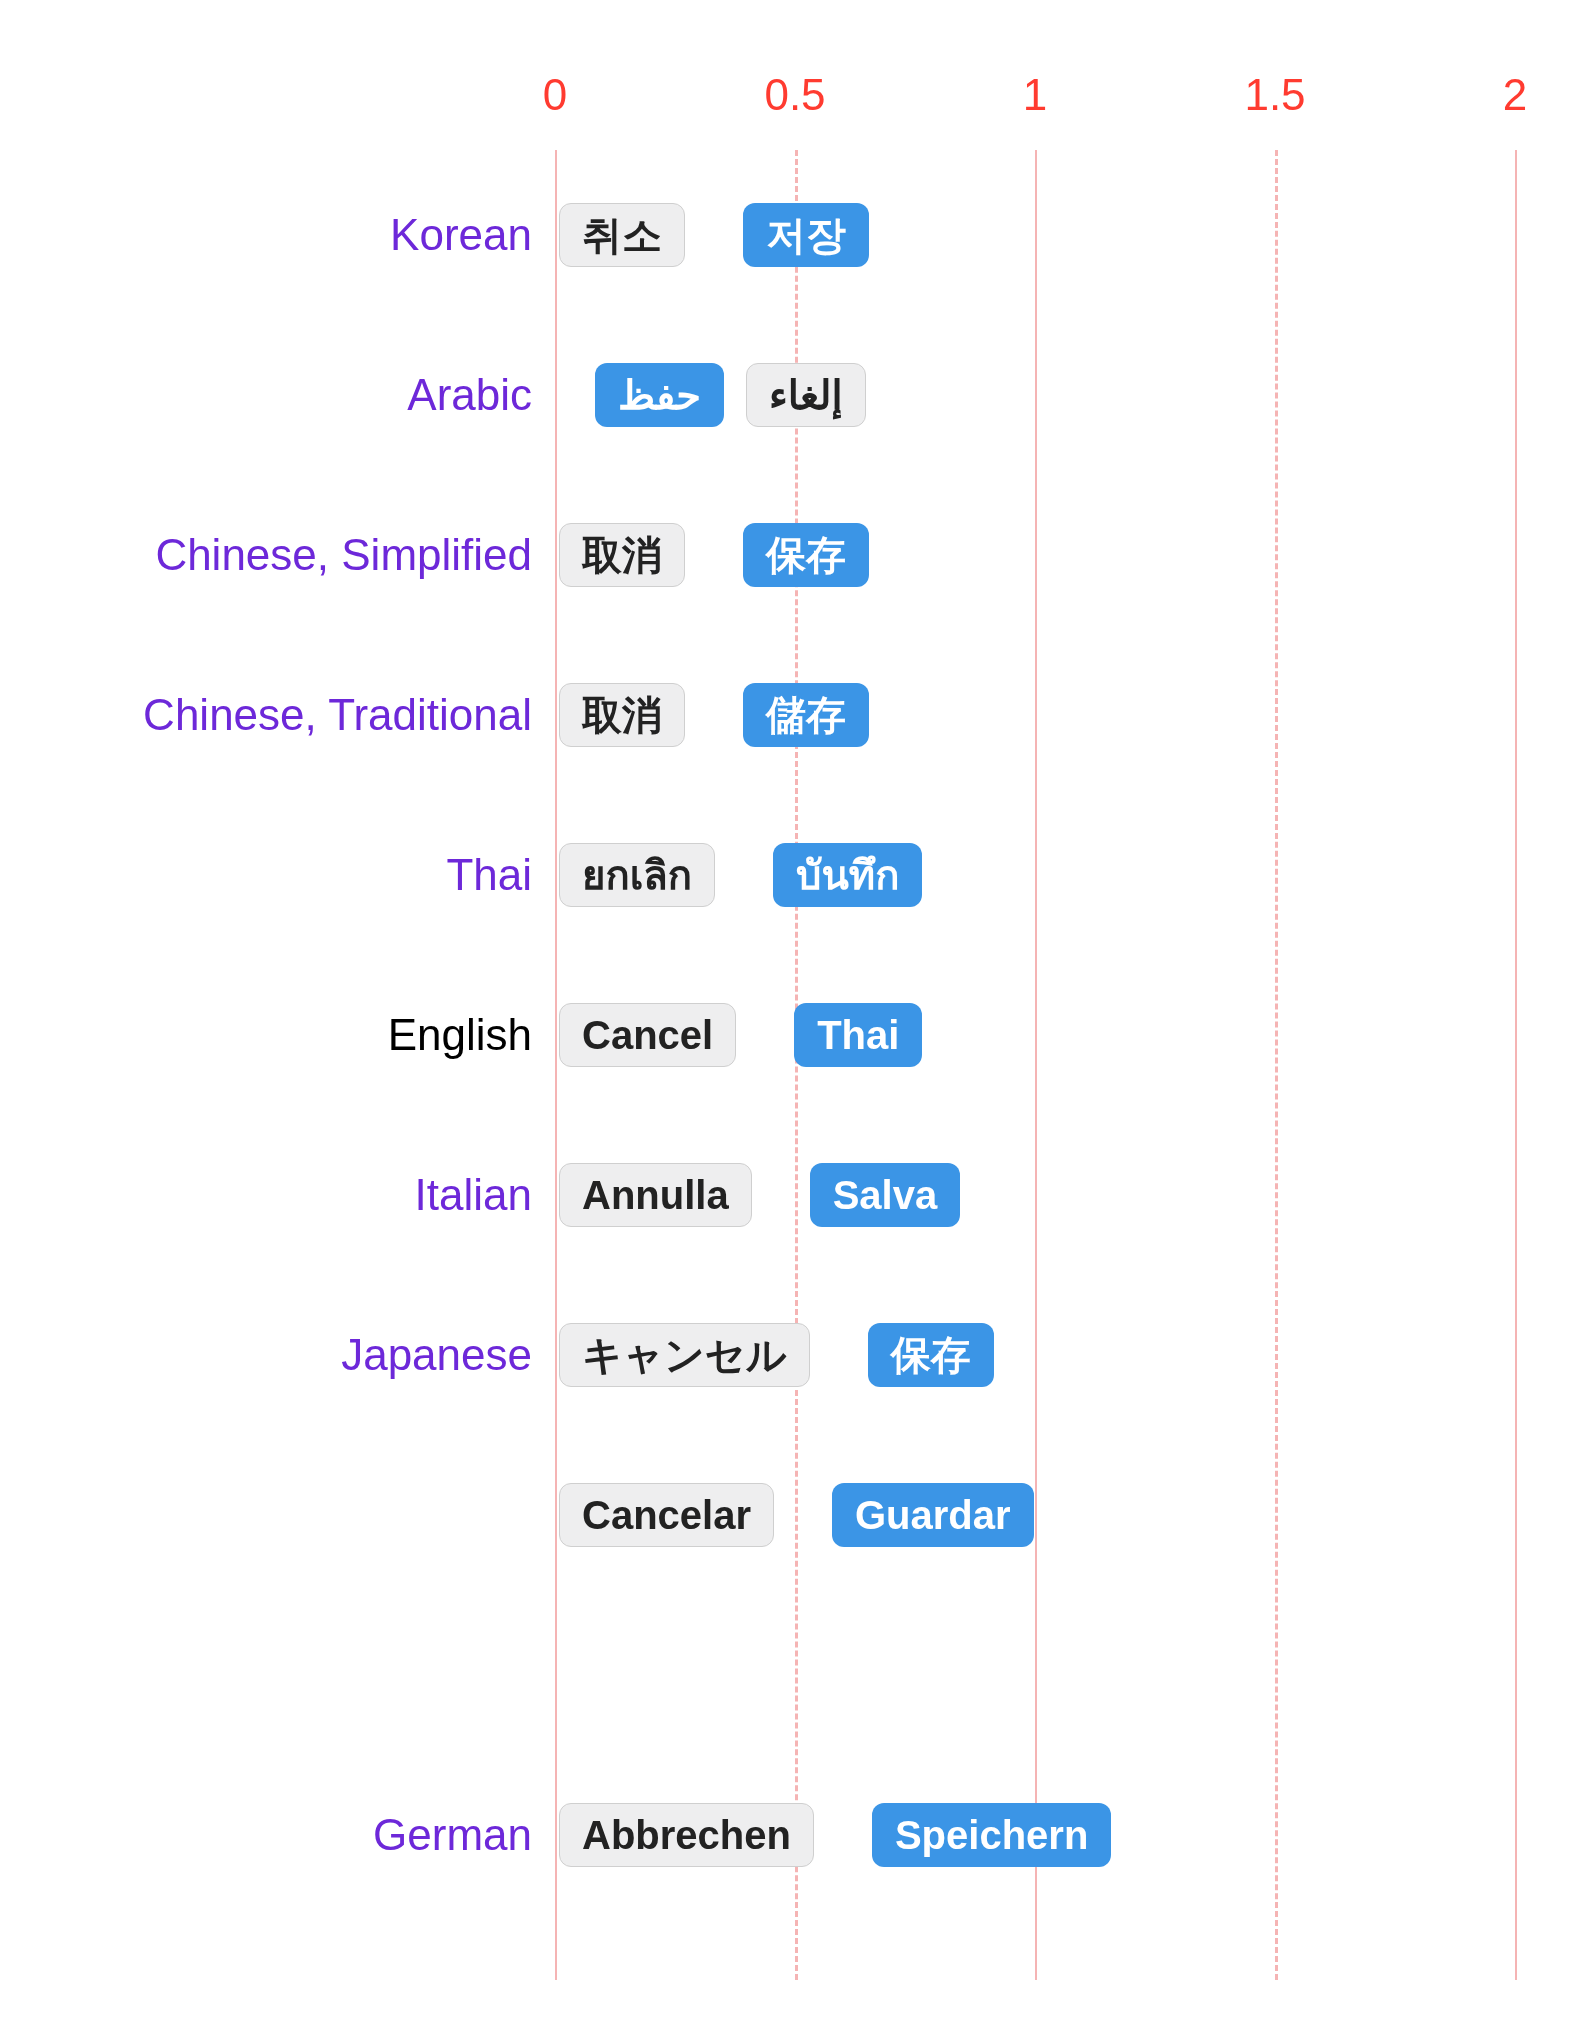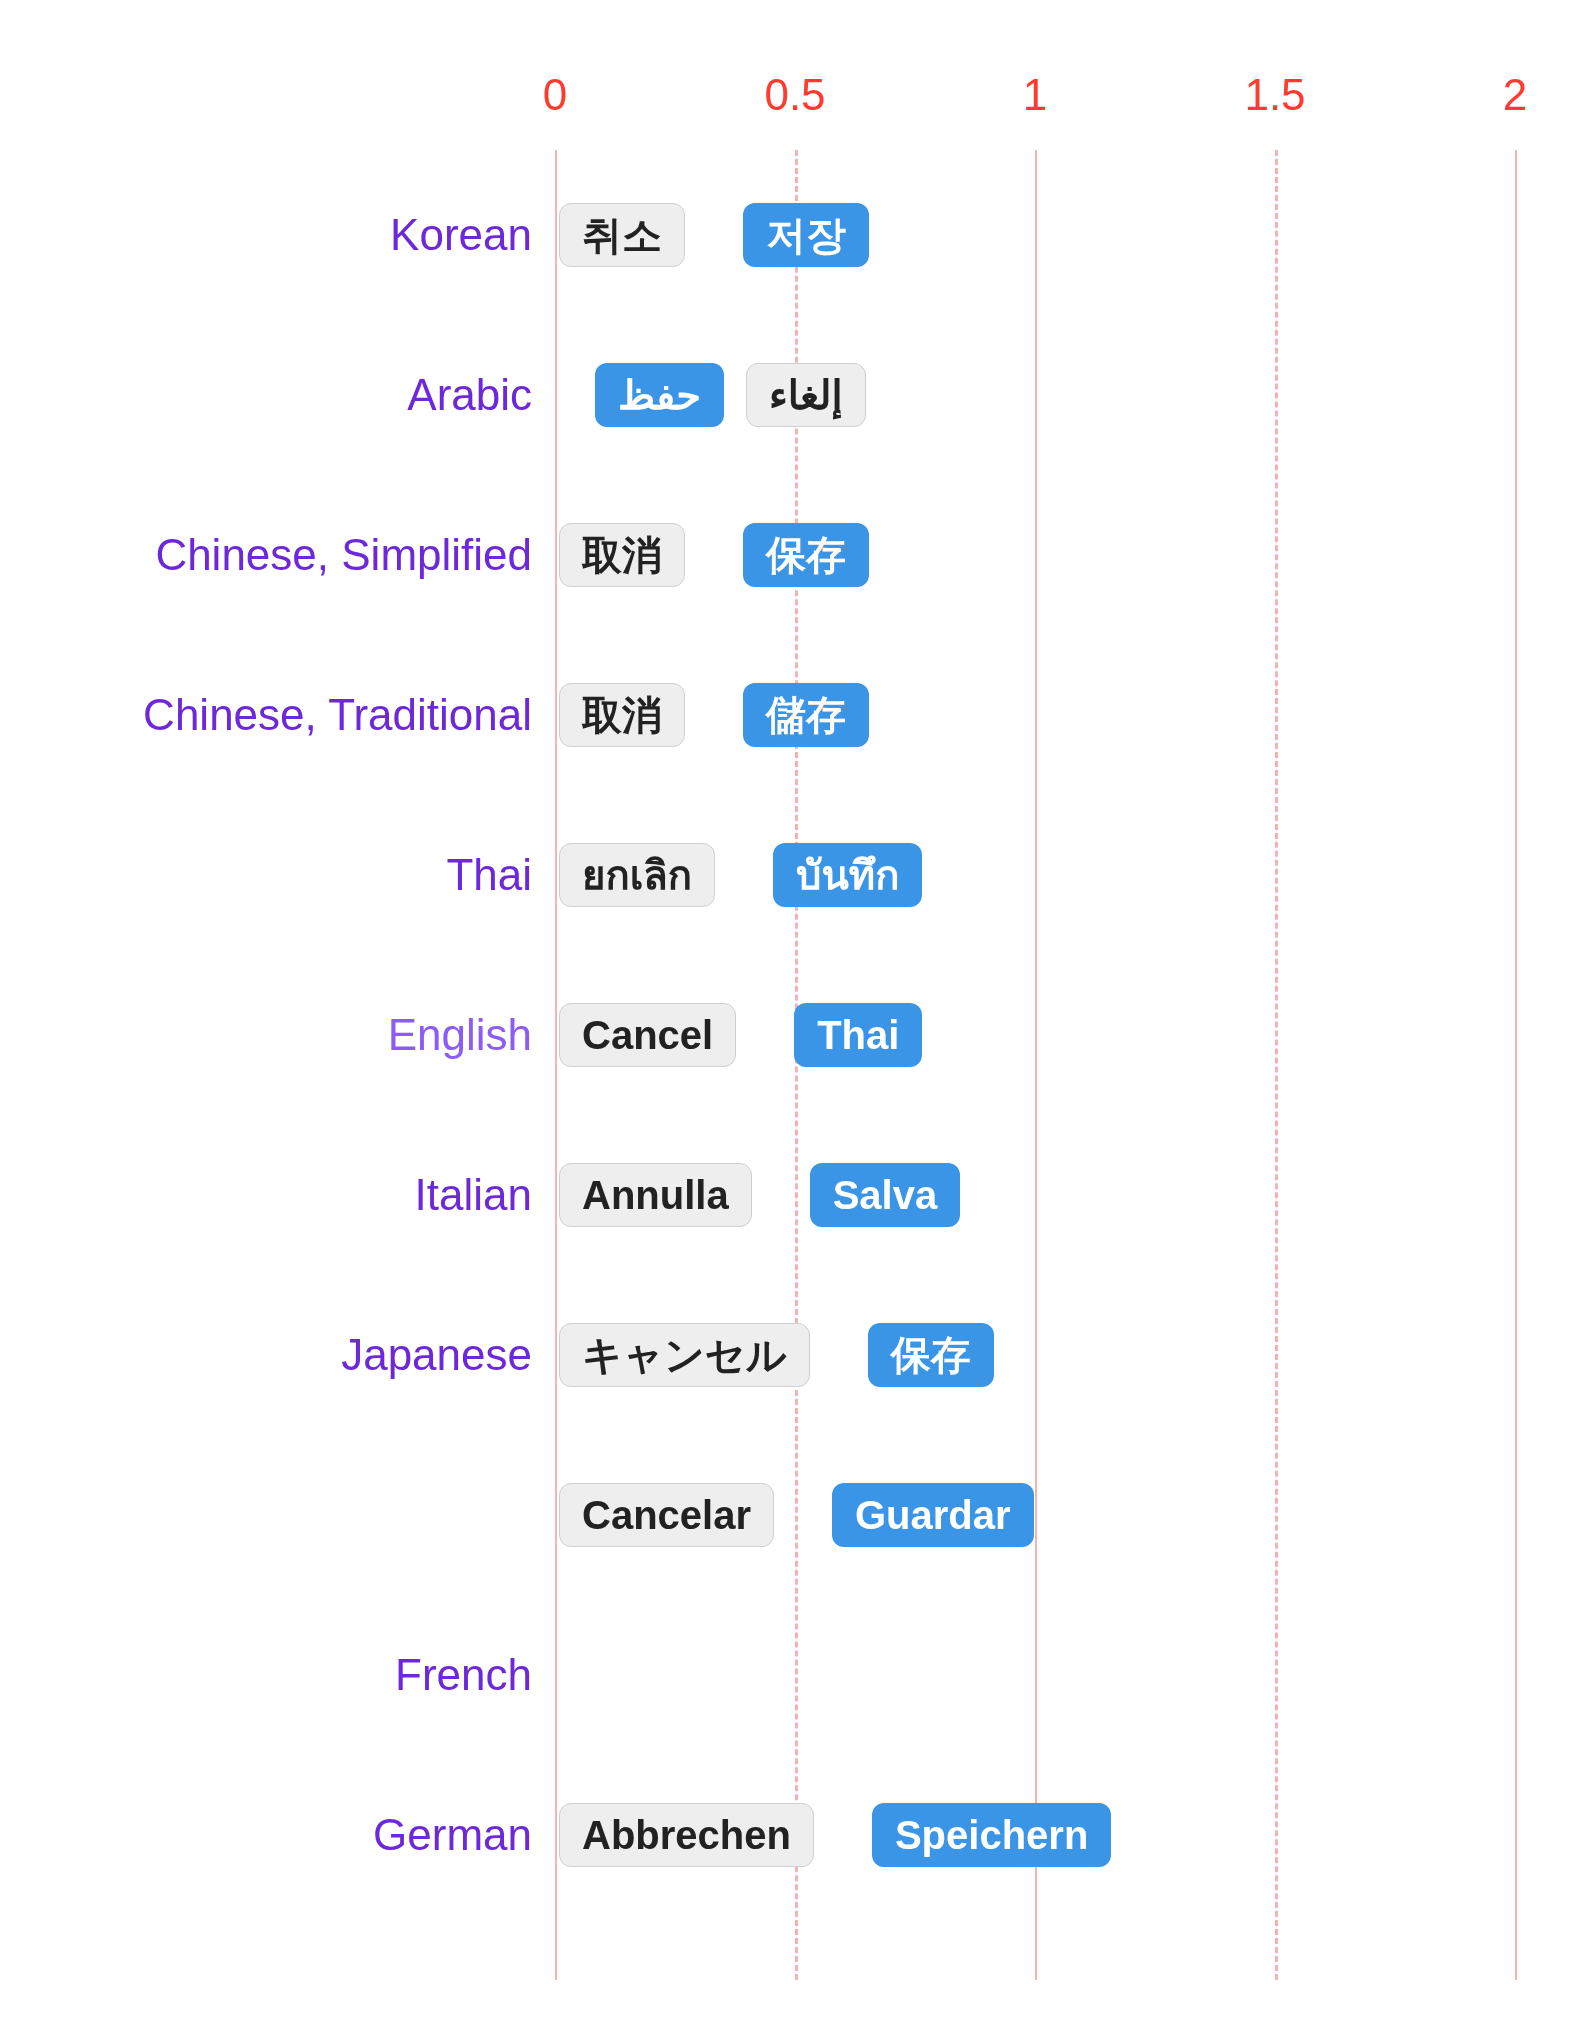--- a/index.html
+++ b/index.html
@@ -53,21 +53,21 @@
     }
     .row-label {
       position: absolute;
       right: 1050px;
       width: 500px;
       text-align: right;
       font-size: 44px;
       color: #6d28d9;
       font-weight: 400;
     }
-    .row-label.highlight { color: #8b5cf6; }
+    .row-label.highlight { color: #000000; }
     .btn-group {
       position: absolute;
       left: 559px;
       display: flex;
       gap: 22px;
       align-items: center;
     }
     .btn {
       display: inline-flex;
       align-items: center;
@@ -175,21 +175,20 @@
   </div>
 
   <div class="row" style="top:1470px">
     <div class="btn-group">
       <div class="btn cancel">Cancelar</div>
       <div class="btn save">Guardar</div>
     </div>
   </div>
 
   <div class="row" style="top:1630px">
-    <div class="row-label">French</div>
   </div>
 
   <div class="row" style="top:1790px">
     <div class="row-label">German</div>
     <div class="btn-group">
       <div class="btn cancel">Abbrechen</div>
       <div class="btn save">Speichern</div>
     </div>
   </div>
 

